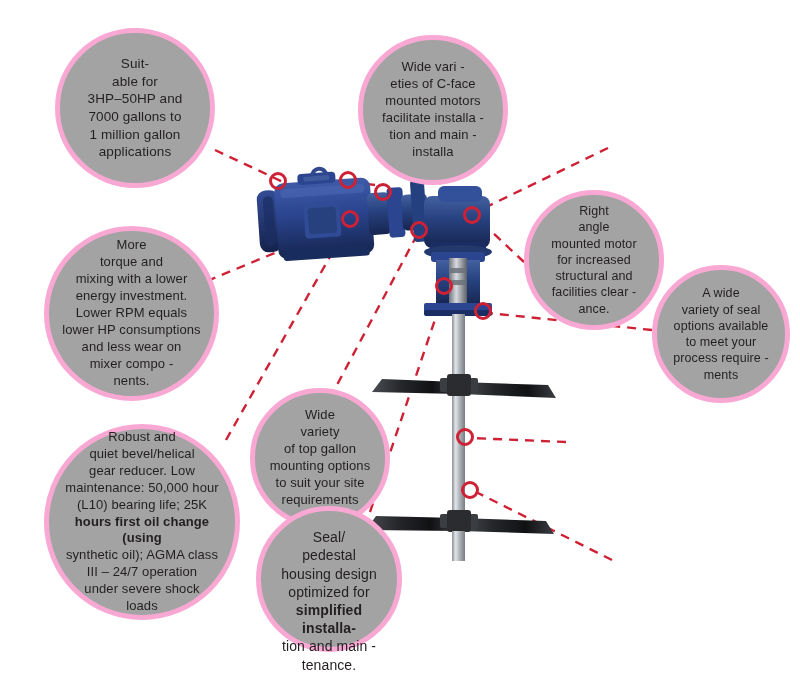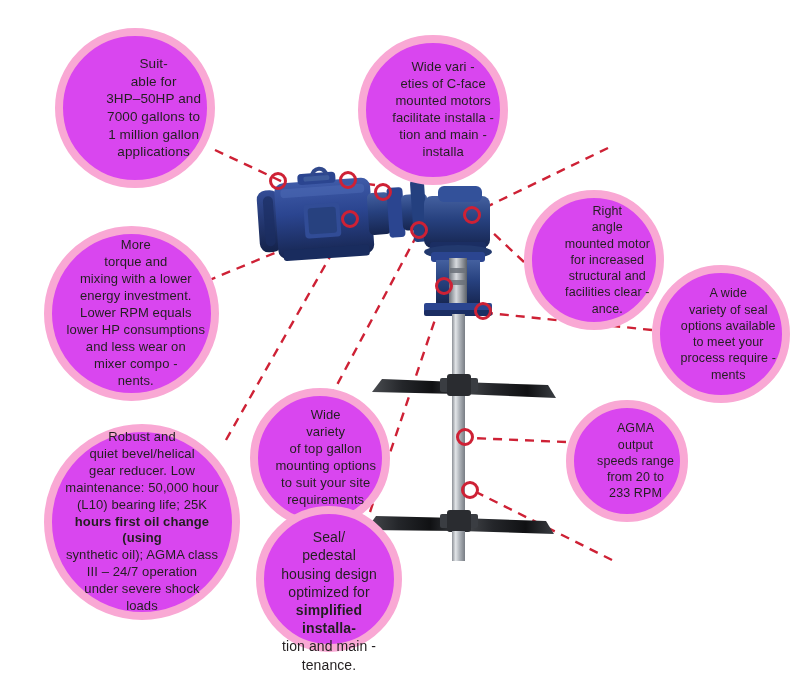--- a/index.html
+++ b/index.html
@@ -11,26 +11,26 @@
     position:relative;
   }
   #stage{position:absolute;left:0;top:0;width:800px;height:700px;}
   svg.layer{position:absolute;left:0;top:0;width:800px;height:700px;}
   #lines{z-index:1;}
   #art{z-index:2;}
   #markers{z-index:4;}
   .callout{
     position:absolute;
     border-radius:50%;
-    background:#d946ef;
-    border:8px solid #f9a8d4;
+    background:#a3a3a3;
+    border:5px solid #f9a8d4;
     box-sizing:border-box;
     display:flex;
     align-items:center;
-    justify-content:flex-end;
+    justify-content:center;
     text-align:center;
     z-index:5;
     color:#231f20;
   }
   .ctext{
     display:block;
     padding:0 6px;
     line-height:1.30;
     letter-spacing:0.1px;
   }
@@ -168,19 +168,16 @@
     </div>
     <div class="callout" style="left: 652px; top: 265px; width: 138px; height: 138px;">
       <span class="ctext" style="font-size: 12.5px;"><span>A wide</span><br><span>variety of seal</span><br><span>options available</span><br><span>to meet your</span><br><span>process require  -</span><br><span>ments</span></span>
     </div>
     <div class="callout" style="left: 250px; top: 388px; width: 140px; height: 140px;">
       <span class="ctext" style="font-size: 13px;"><span>Wide</span><br><span>variety</span><br><span>of top gallon</span><br><span>mounting options</span><br><span>to suit your site</span><br><span>requirements</span></span>
     </div>
     <div class="callout" style="left: 44px; top: 424px; width: 196px; height: 196px;">
       <span class="ctext" style="font-size: 13px;"><span>Robust and</span><br><span>quiet bevel/helical</span><br><span>gear reducer. Low</span><br><span>maintenance: 50,000 hour</span><br><span>(L10) bearing life; 25K</span><br><b>hours first oil change (using</b><br><span>synthetic oil); AGMA class</span><br><span>III – 24/7 operation</span><br><span>under severe shock</span><br><span>loads</span></span>
     </div>
-    <div class="callout" style="left: 566px; top: 400px; width: 122px; height: 122px;">
-      <span class="ctext" style="font-size: 12.5px;"><span>AGMA</span><br><span>output</span><br><span>speeds range</span><br><span>from 20 to</span><br><span>233 RPM</span></span>
-    </div>
     <div class="callout" style="left: 256px; top: 506px; width: 146px; height: 146px;">
       <span class="ctext" style="font-size: 14px; margin-top: 44px;"><span>Seal/</span><br><span>pedestal</span><br><span>housing design</span><br><span>optimized for</span><br><b>simplified installa-</b><br><span>tion and main  -</span><br><span>tenance.</span></span>
     </div>
   </div>
 
 </body></html>

